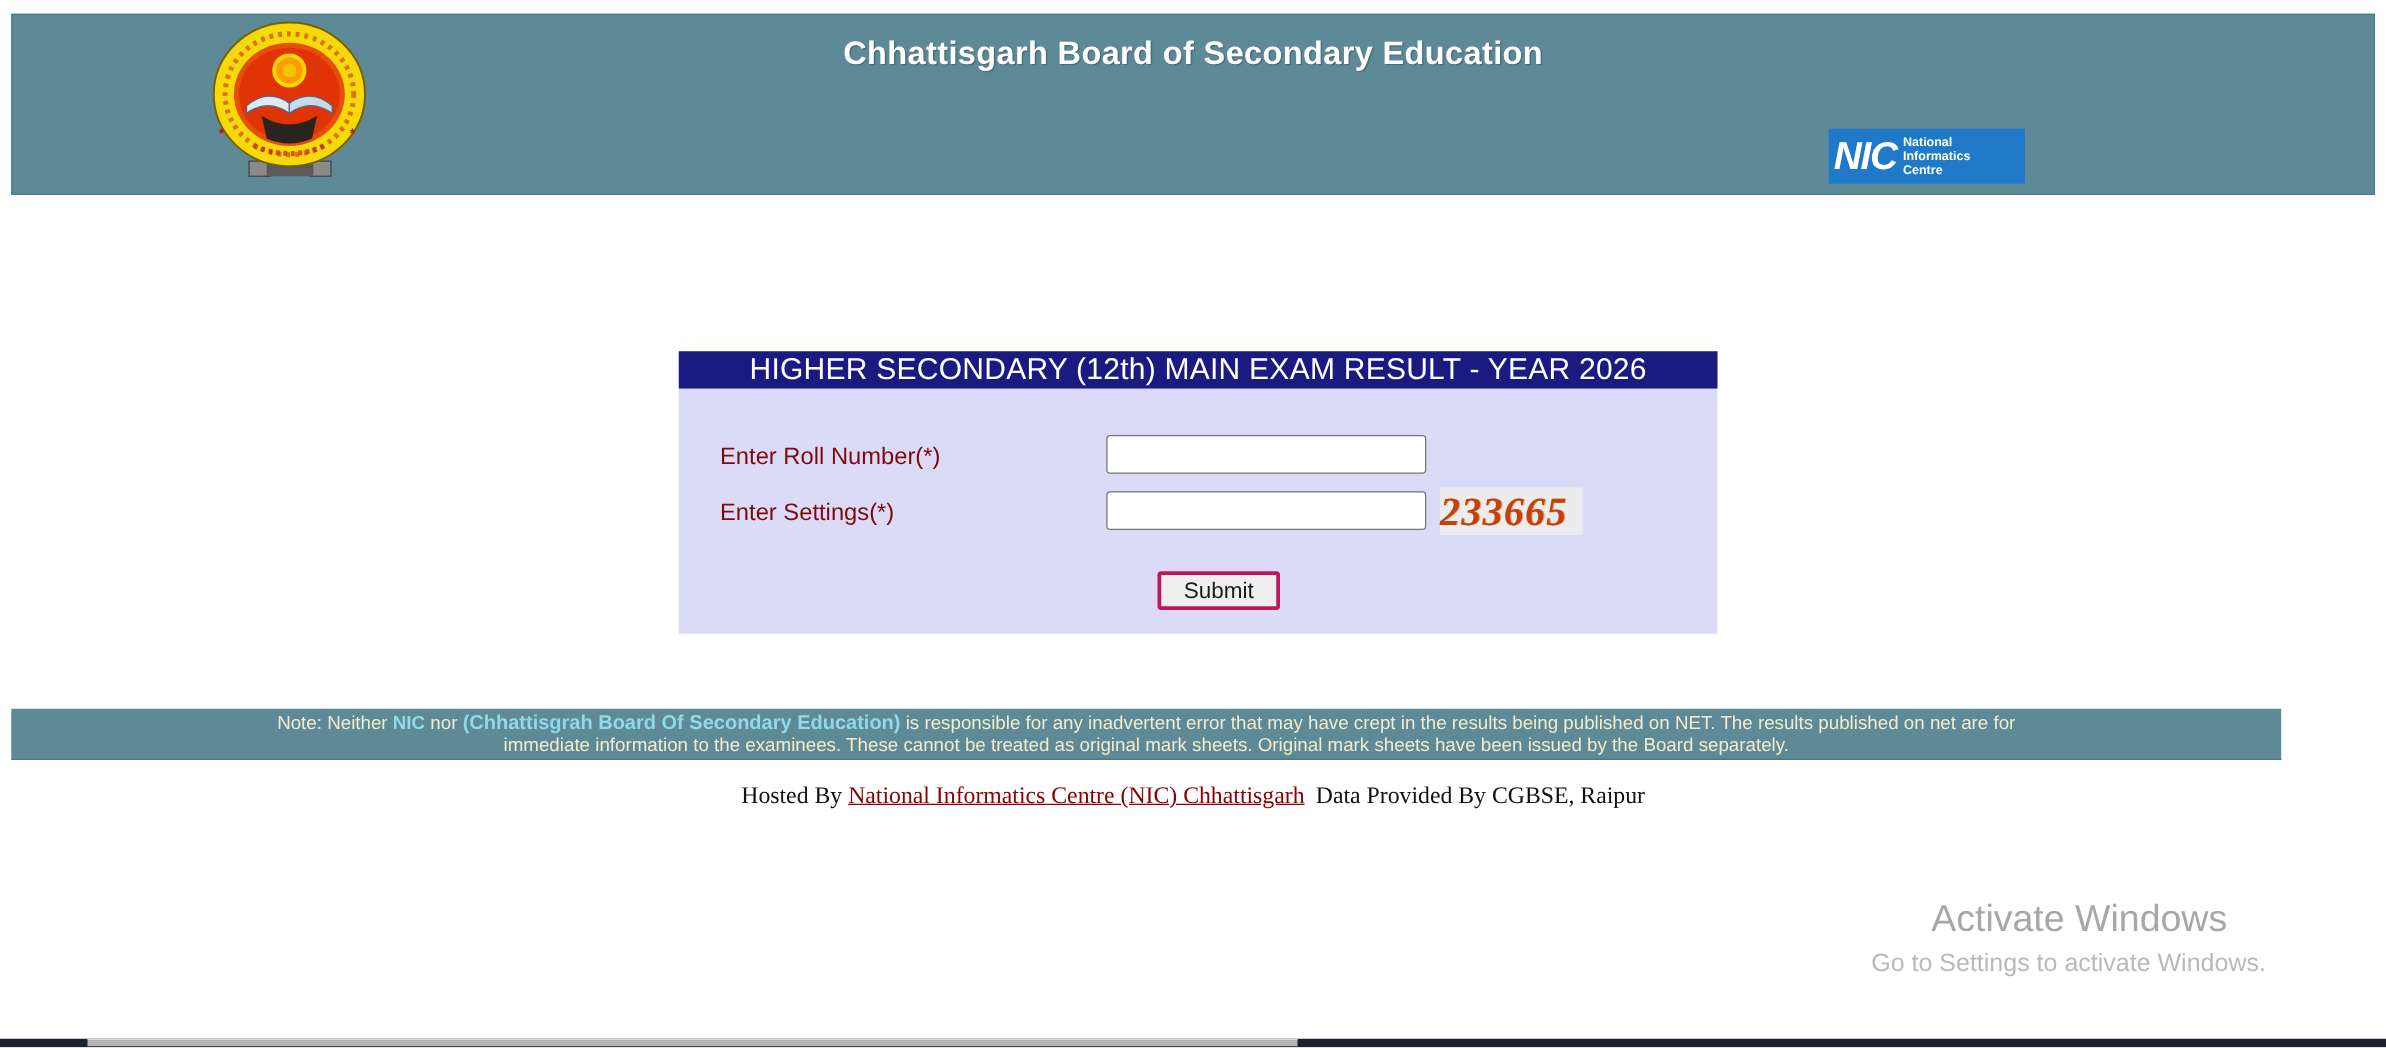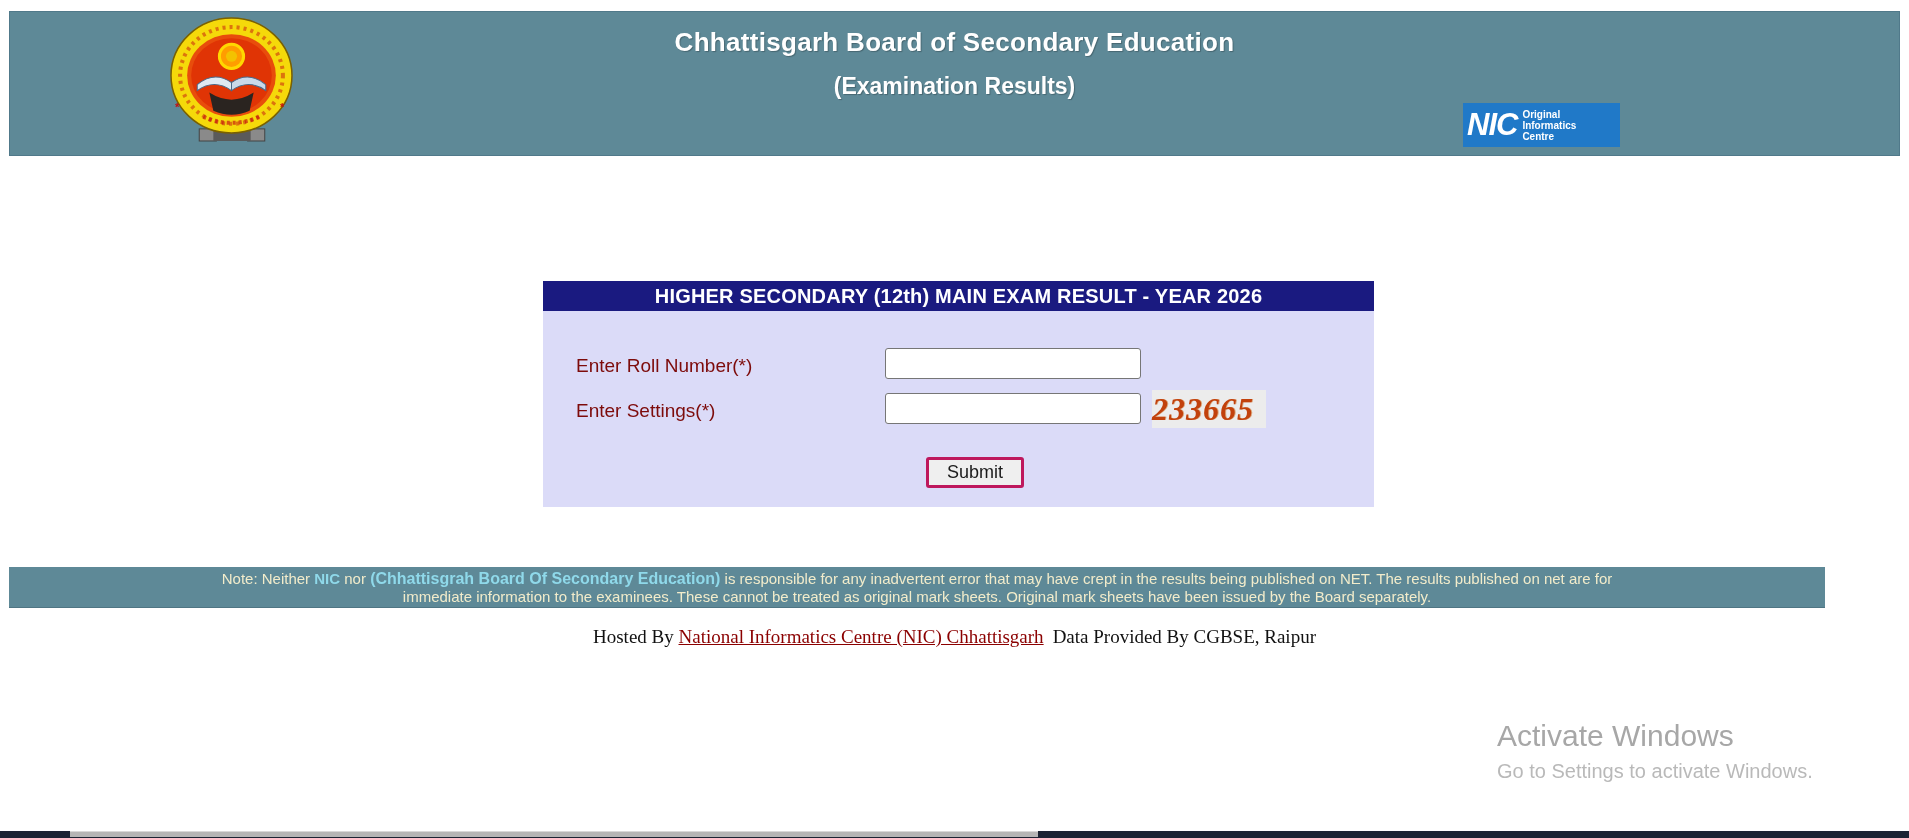--- a/index.html
+++ b/index.html
@@ -87,22 +87,22 @@
   .form-panel {
     position: absolute;
     left: 543px; top: 281px;
     width: 831px; height: 226px;
   }
   .form-title {
     height: 30px;
     line-height: 30px;
     background: var(--form-title-bg, #1a1a80);
     color: #ffffff;
-    font-size: 20px;
-    font-weight: bold;
+    font-size: 24px;
+    font-weight: normal;
     text-align: center;
     letter-spacing: 0.2px;
   }
   .form-body {
     position: absolute;
     left: 0; right: 0; top: 30px; bottom: 0;
     background: var(--form-body-bg, #dbdbf8);
   }
   .field-label {
     position: absolute;
@@ -190,21 +190,21 @@
     cursor: pointer;
   }
   .data-provided { margin-left: 9px; margin-top: 32px; }
 
   
   .watermark {
     position: absolute;
     left: 1497px; top: 719px;
     color: #ababab;
   }
-  .watermark-line1 { font-size: 30px; color: #a7a7a7; }
+  .watermark-line1 { font-size: 30px; color: #a7a7a7; margin-left: 48px; }
   .watermark-line2 { font-size: 20px; color: #b9b9b9; margin-top: 7px; }
 
   
   .taskbar-edge {
     position: absolute;
     left: 0; bottom: 0;
     width: 100%; height: 7px;
     background: #1b2333;
   }
   .taskbar-gray {
@@ -235,27 +235,26 @@
       <circle cx="62" cy="40" r="5.5" fill="#f3c200"></circle>
       <path d="M28 68 Q45 54 62 66 L62 74 Q45 62 28 74 Z" fill="#dfe9f2" stroke="#4a6a8a" stroke-width="1"></path>
       <path d="M62 66 Q79 54 96 68 L96 74 Q79 62 62 74 Z" fill="#c9d9ea" stroke="#4a6a8a" stroke-width="1"></path>
       <path d="M40 76 Q62 90 84 76 L80 94 Q62 102 44 94 Z" fill="#2a2420"></path>
       <path d="M34 100 Q62 112 90 100" fill="none" stroke="#c41010" stroke-width="4" stroke-dasharray="3 3" opacity="0.65"></path>
       <text x="6" y="94" font-size="11" fill="#c41010" font-weight="bold">*</text>
       <text x="110" y="94" font-size="11" fill="#c41010" font-weight="bold">*</text>
     </svg>
 
     <div class="page-title">Chhattisgarh Board of Secondary Education</div>
-    <div class="page-subtitle">(Examination Results)</div>
 
 
     <div class="nic-logo">
       <div class="nic-acronym">NIC</div>
       <div class="nic-side">
-        <div>Original</div>
+        <div>National</div>
         <div>Informatics</div>
         <div>Centre</div>
       </div>
     </div>
   </div>
 
   <div class="form-panel">
     <div class="form-title">HIGHER SECONDARY (12th) MAIN EXAM RESULT - YEAR 2026</div>
     <div class="form-body">
       <div class="field-label label-roll">Enter Roll Number(*)</div>

